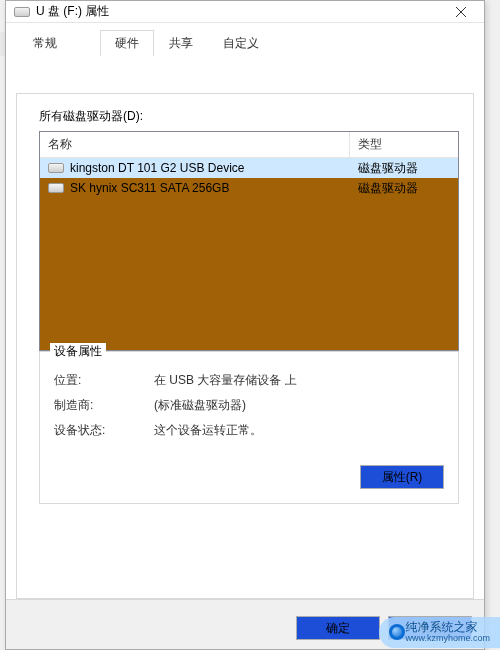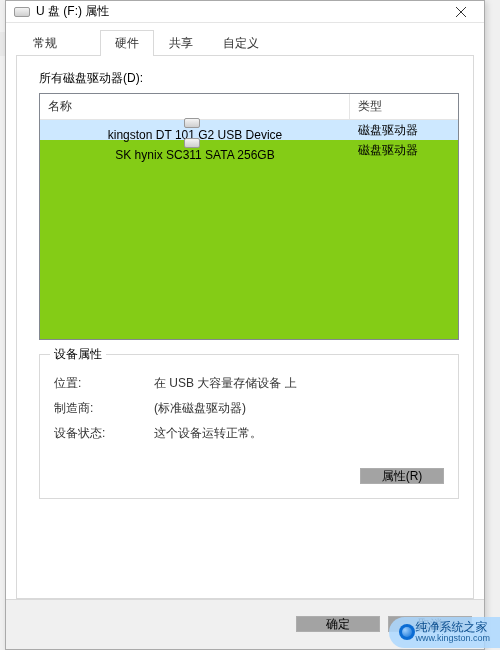--- a/index.html
+++ b/index.html
@@ -49,20 +49,21 @@
     display: flex; align-items: center; justify-content: center;
     font-size: 14px;
     color: #333;
   }
 
   .client {
     flex: 1;
     display: flex;
     flex-direction: column;
     padding: 6px 10px 0 10px;
+    gap: 38px;
   }
 
   .tabs {
     display: flex;
     align-items: flex-end;
     height: 26px;
     padding-left: 2px;
   }
   .tab {
     padding: 4px 14px;
@@ -90,22 +91,22 @@
     flex-direction: column;
   }
 
   .section-label {
     margin-bottom: 6px;
     font-size: 12px;
   }
 
   .device-list {
     border: 1px solid #828790;
-    height: 247px;
-    background: #84cc16;
+    height: 220px;
+    background: #a16207;
     overflow: hidden;
   }
   .device-list .header {
     display: flex;
     background: #ffffff;
     border-bottom: 1px solid #e5e5e5;
   }
   .device-list .header .col {
     padding: 4px 8px;
     font-size: 12px;
@@ -124,33 +125,32 @@
     background: #cde8ff;
   }
   .device-list .row .cell {
     padding: 0 8px;
     font-size: 12px;
     white-space: nowrap;
     overflow: hidden;
     display: flex;
     align-items: center;
   }
-  .device-list .row .cell.name { width: 310px; flex-direction: column; }
+  .device-list .row .cell.name { width: 310px; }
   .device-list .row .cell.type { flex: 1; }
   .device-list .drive-ico {
     width: 16px; height: 10px;
     background: linear-gradient(#f4f4f4,#cfcfcf);
     border: 1px solid #9a9a9a;
     border-radius: 2px;
     margin-right: 6px;
     flex-shrink: 0;
   }
 
   .groupbox {
-    margin-top: 14px;
     border: 1px solid #d9d9d9;
     padding: 12px 14px 14px 14px;
     position: relative;
   }
   .groupbox-title {
     position: absolute;
     top: -9px;
     left: 10px;
     background: #ffffff;
     padding: 0 4px;
@@ -166,23 +166,23 @@
   .prop-row .v { flex: 1; color: #333; }
 
   .group-actions {
     display: flex;
     justify-content: flex-end;
     margin-top: 26px;
   }
 
   .btn {
     min-width: 84px;
-    height: 16px;
+    height: 24px;
     border: 1px solid #adadad;
-    background: #a3a3a3;
+    background: #1d4ed8;
     font-size: 12px;
     display: inline-flex;
     align-items: center;
     justify-content: center;
     padding: 0 12px;
     cursor: default;
     font-family: inherit;
   }
 
   .footer {
@@ -313,15 +313,15 @@
     <button class="btn">确定</button>
     <button class="btn">取消</button>
   </div>
 
 </div>
 
 <div class="watermark">
   <div class="logo"></div>
   <div class="wm-lines">
     <span>纯净系统之家</span>
-    <span class="wm-sub">www.kingston.com</span>
+    <span class="wm-sub">www.kzmyhome.com</span>
   </div>
 </div>
 
 </body></html>

